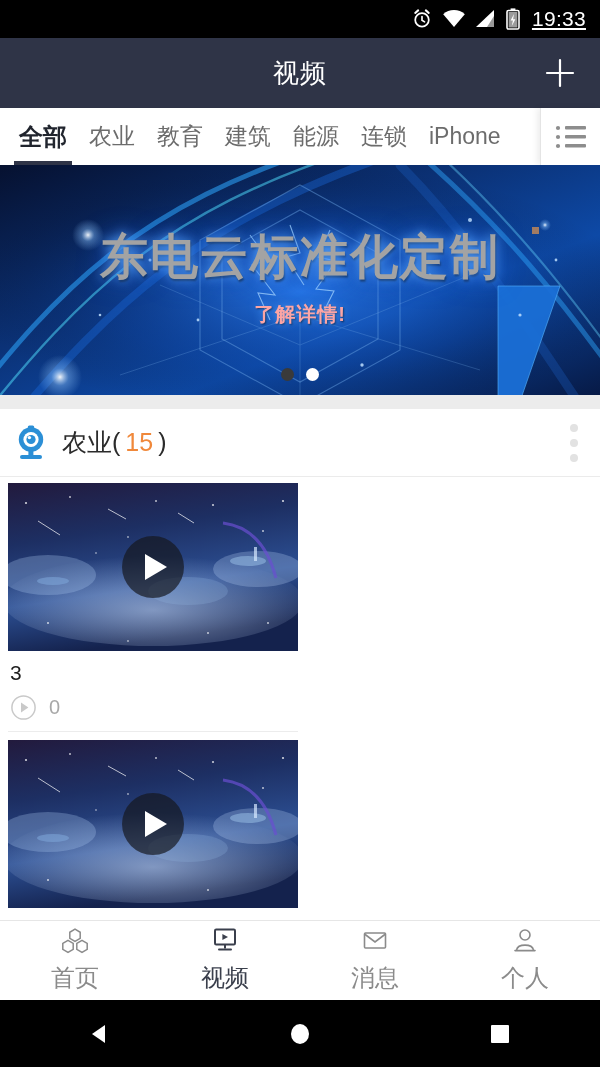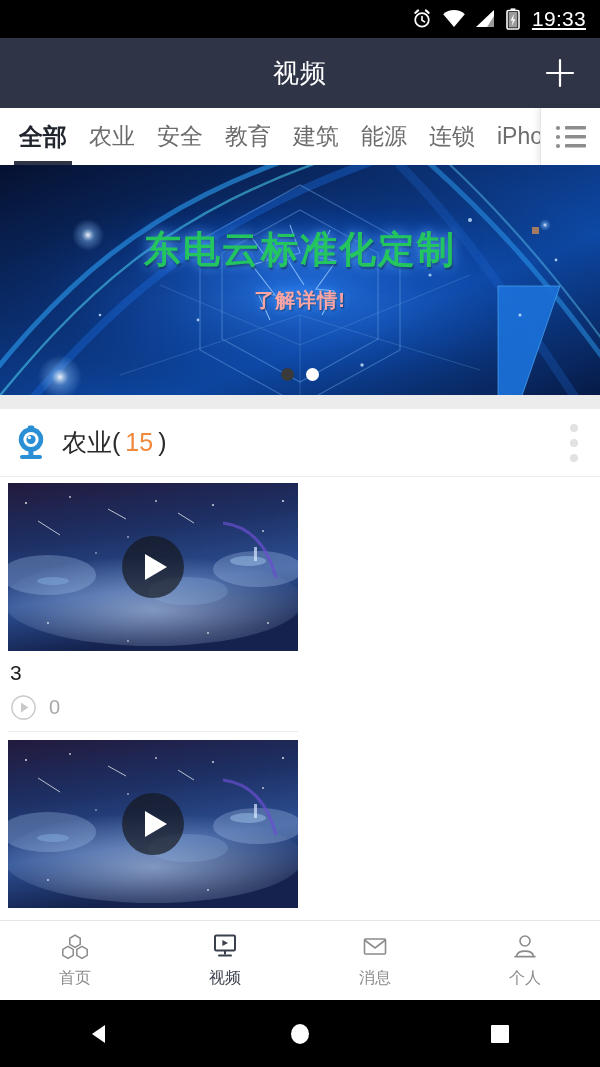--- a/index.html
+++ b/index.html
@@ -54,21 +54,21 @@
     border-left:1px solid #e4e4e4; background:#fff; box-shadow:-3px 0 6px rgba(0,0,0,.07);
   }
 
   
   .banner { flex:0 0 230px; height:230px; position:relative; overflow:hidden; background:#04122f; }
   .banner-bg { position:absolute; inset:0; }
   .banner-txt {
     position:absolute; left:0; right:0; top:60px; text-align:center; pointer-events:none;
   }
   .banner-main {
-    font-size:37px; font-weight:bold; color:#22c55e; letter-spacing:2px;
+    font-size:48px; font-weight:bold; color:#a3a3a3; letter-spacing:2px;
     text-shadow:0 0 12px rgba(90,170,255,.95), 0 0 26px rgba(40,110,255,.7), 1px 2px 2px rgba(0,0,0,.6);
   }
   .banner-sub {
     margin-top:12px; font-size:20px; font-weight:bold; color:#fca5a5; letter-spacing:1px;
     text-shadow:0 0 8px rgba(80,160,255,.9), 1px 1px 2px rgba(0,0,0,.6);
   }
   .dots { position:absolute; left:0; right:0; bottom:14px; display:flex; justify-content:center; gap:12px; }
   .dot { width:13px; height:13px; border-radius:50%; background:#3a3a3a; }
   .dot.on { background:#ffffff; }
 
@@ -115,21 +115,21 @@
 
   
   .bottomnav {
     flex:0 0 80px; height:80px; background:#fff; border-top:1px solid #e6e6e6;
     display:flex; align-items:center;
   }
   .navitem {
     flex:1 1 0; height:100%; display:flex; flex-direction:column;
     align-items:center; justify-content:center; gap:7px;
   }
-  .navlabel { font-size:16px; color:#8b8b8b;text-align:right; }
+  .navlabel { font-size:24px; color:#8b8b8b;text-align:right; }
   .navitem.active .navlabel { color:#3a3f4c; }
 
   
   .androidnav {
     flex:0 0 67px; height:67px; background:#000;
     display:flex; align-items:center; justify-content:space-around;
   }
   .nav-btn { width:80px; height:67px; display:flex; align-items:center; justify-content:center; }
 </style>
 </head>
@@ -176,23 +176,20 @@
     </div>
   </div>
 
   <div class="tabbar">
     <div class="tabscroll">
       <div class="tab active">
           <span>全部</span>
         </div>
       <div class="tab">
           <span>农业</span>
-        </div>
-      <div class="tab">
-          <span>安全</span>
         </div>
       <div class="tab">
           <span>教育</span>
         </div>
       <div class="tab">
           <span>建筑</span>
         </div>
       <div class="tab">
           <span>能源</span>
         </div>

